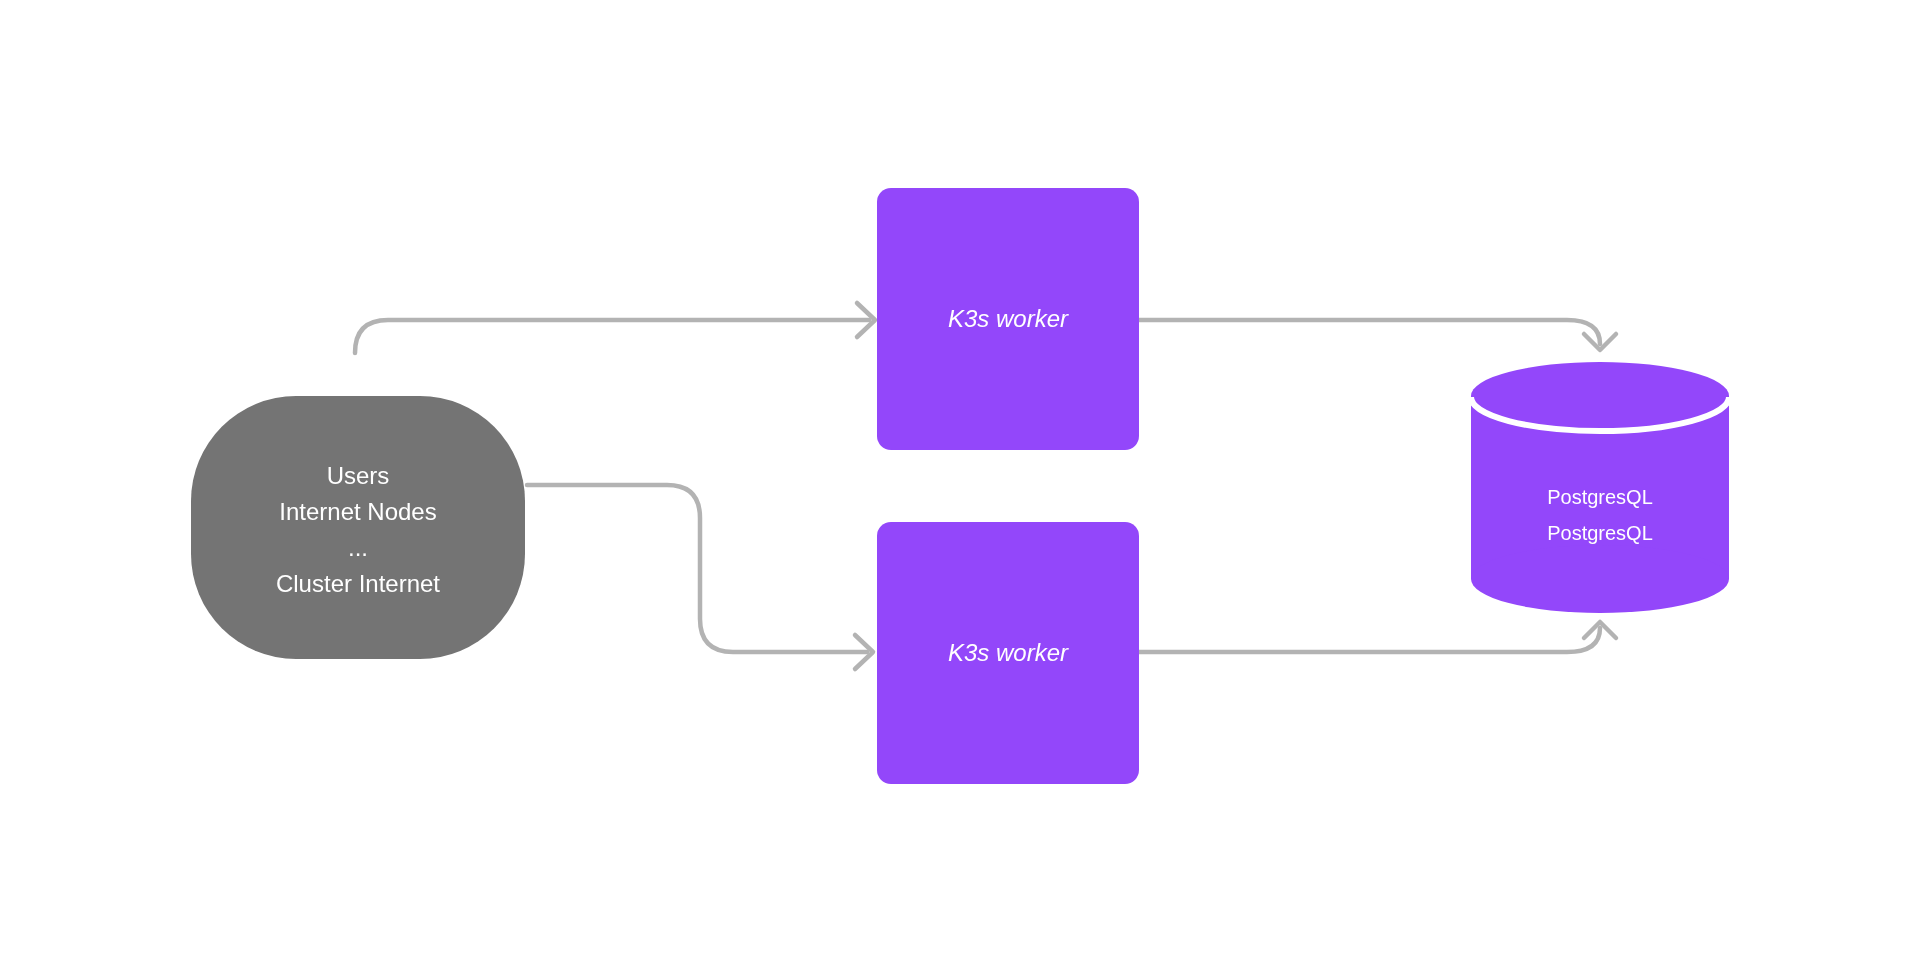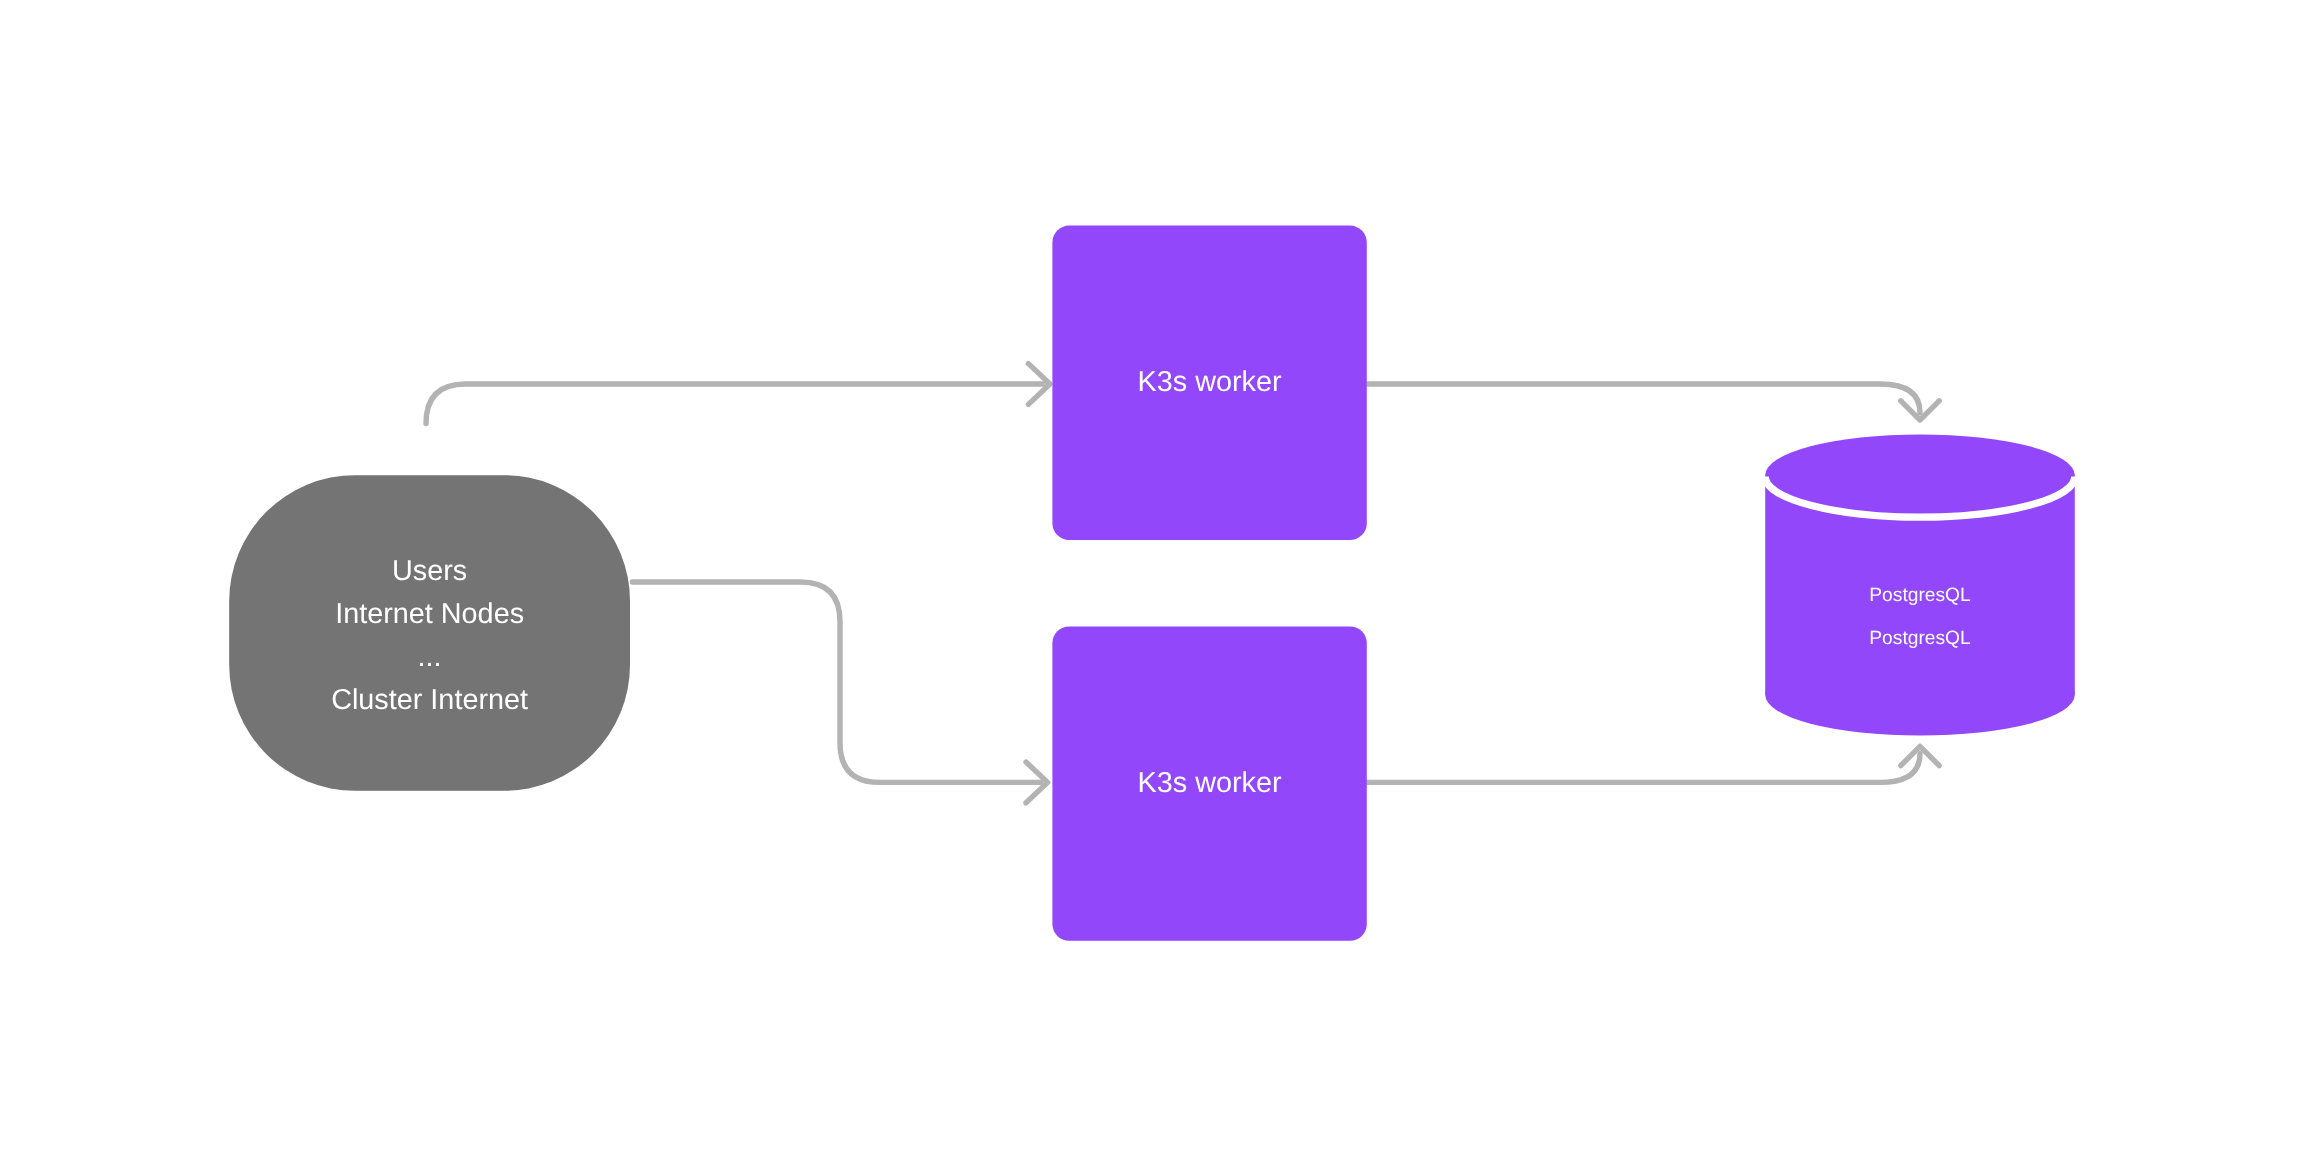--- a/index.html
+++ b/index.html
@@ -50,28 +50,29 @@
     font-size: 24px;
     line-height: 36px;
     padding-top: 4px;
     margin-top: 44px;
   }
   .worker {
     width: 262px; height: 262px;
     background: var(--purple);
     border-radius: 14px;
     font-size: 24px;
+    font-style: italic;
   }
   .worker-top { left: 877px; top: 188px; }
   .worker-bottom { left: 877px; top: 522px; }
   .db-label {
     left: 1471px; top: 426px;
     width: 258px; height: 178px;
     flex-direction: column;
-    font-size: 16px;
+    font-size: 20px;
     line-height: 36px;
   }
 </style>
 </head>
 <body>
 
 <div class="canvas">
 
   <svg class="layer" viewBox="0 0 1920 972">
 

